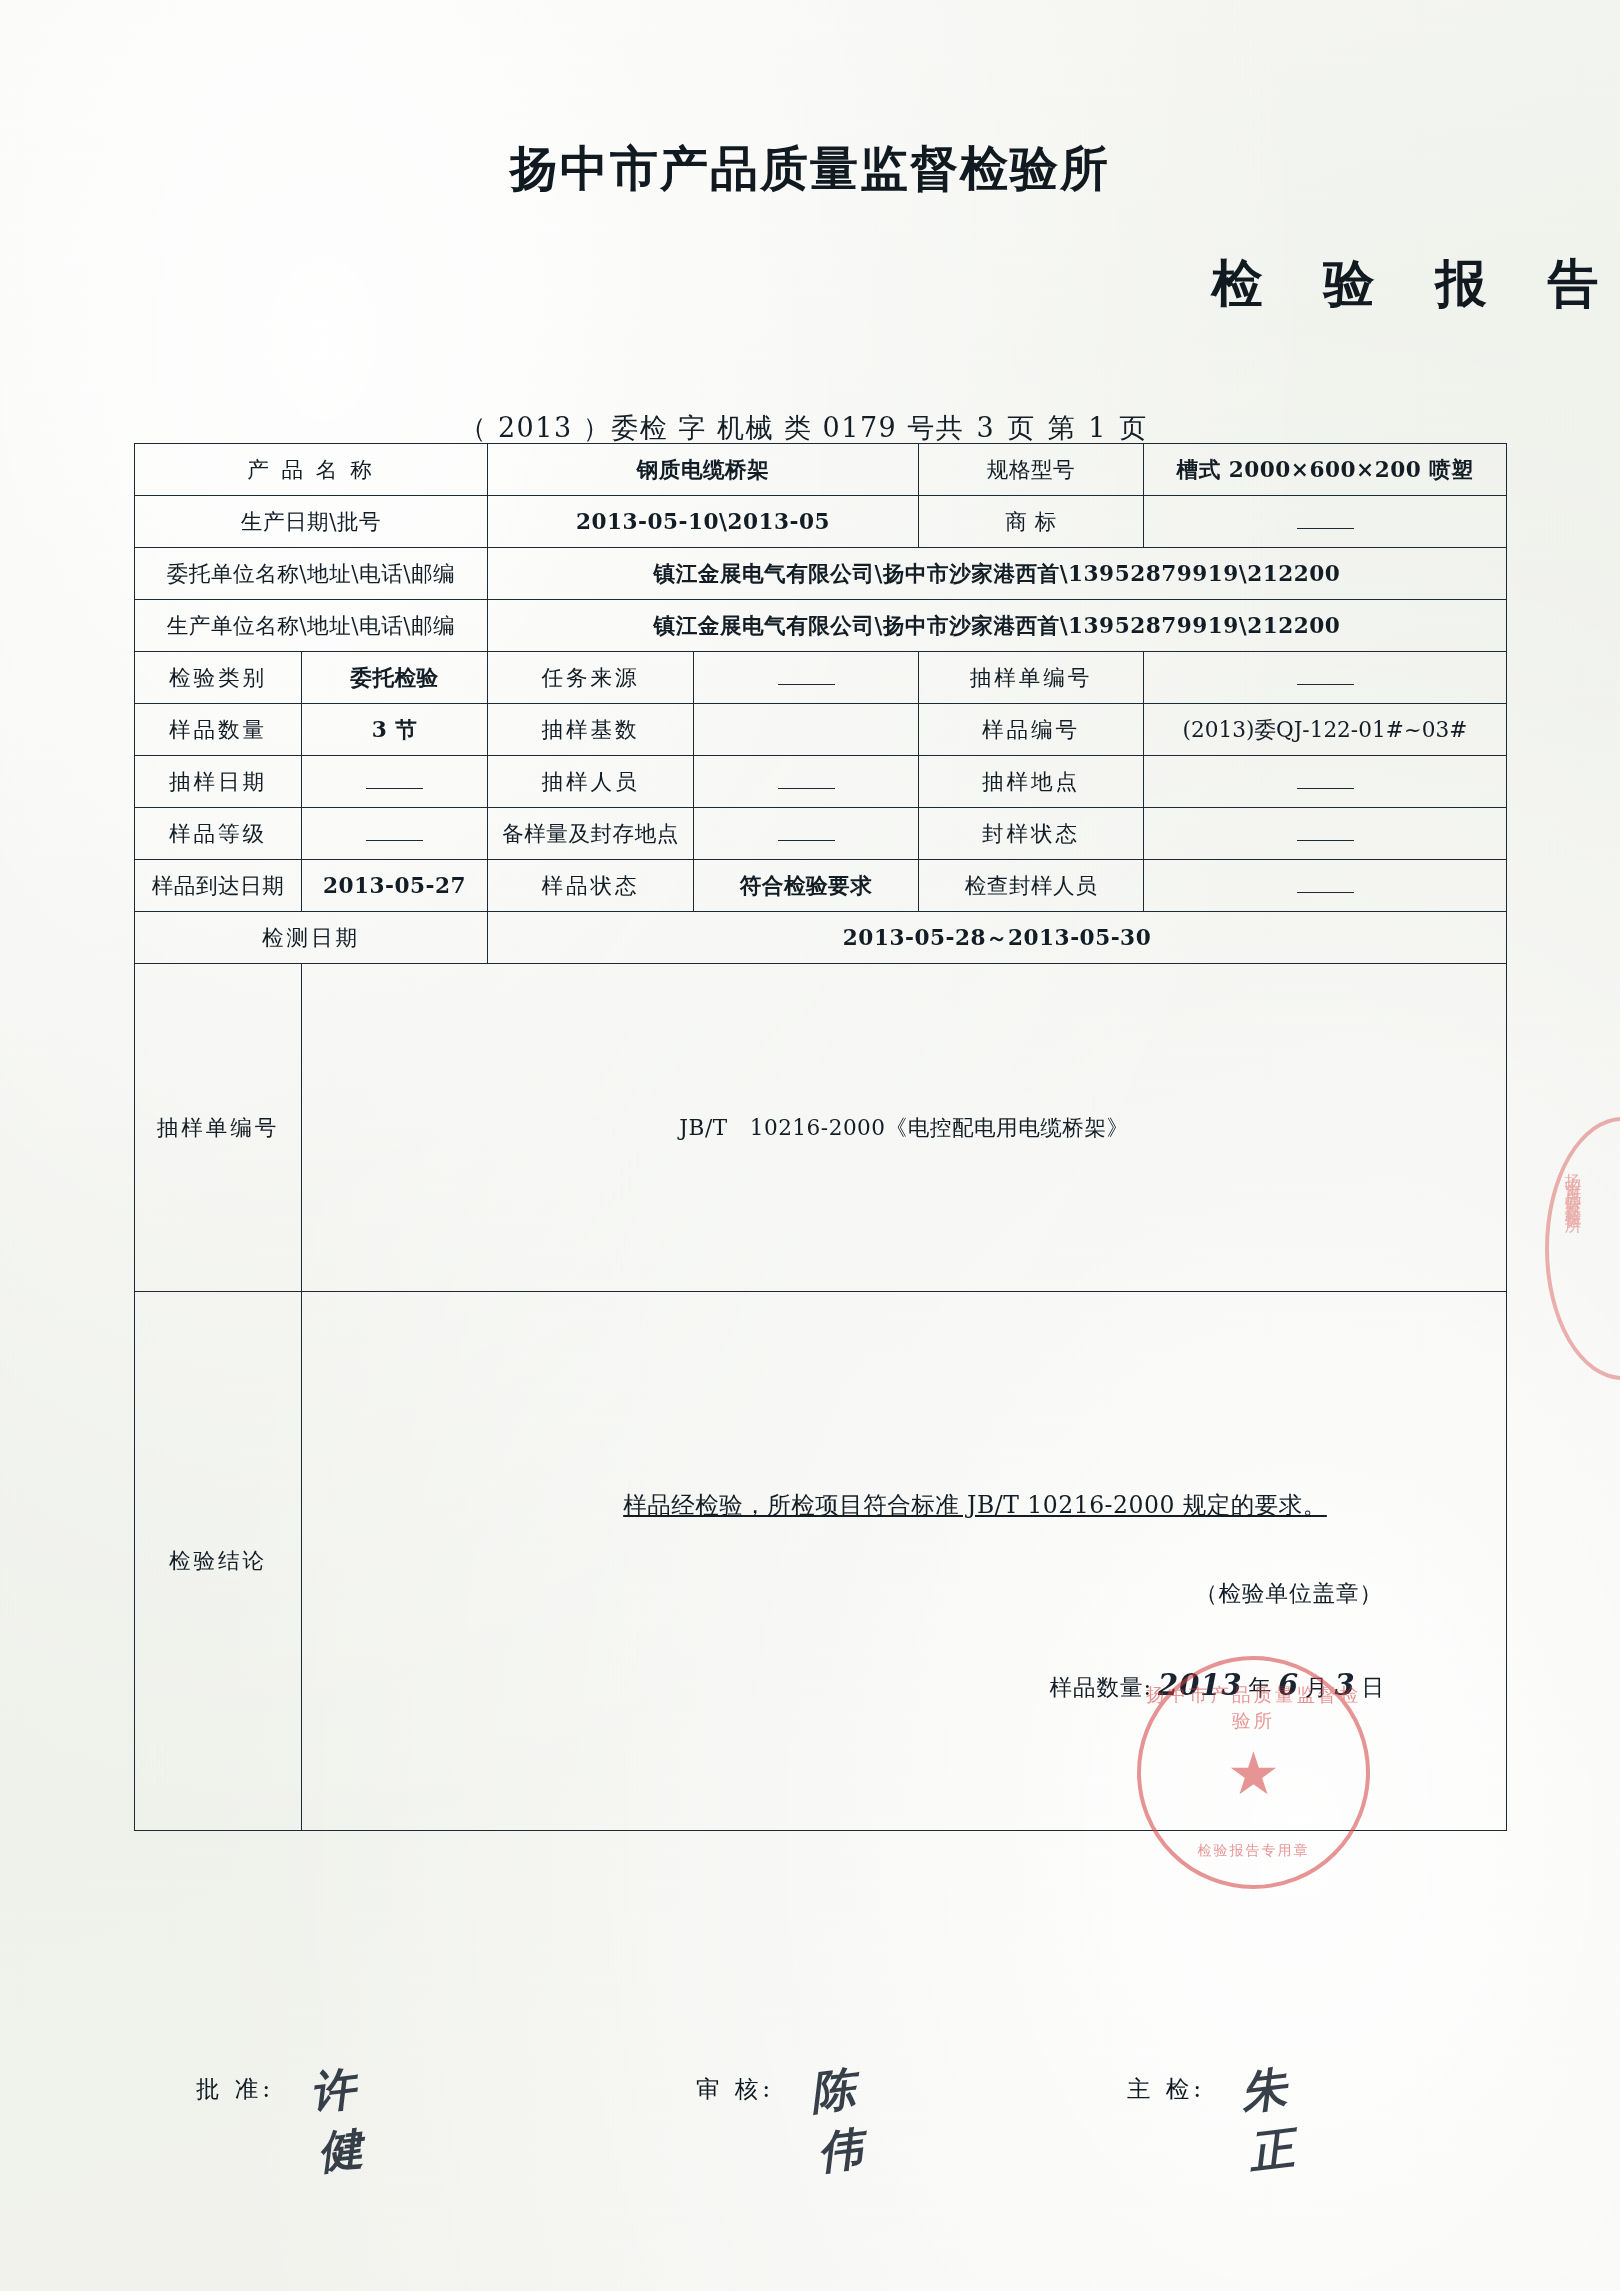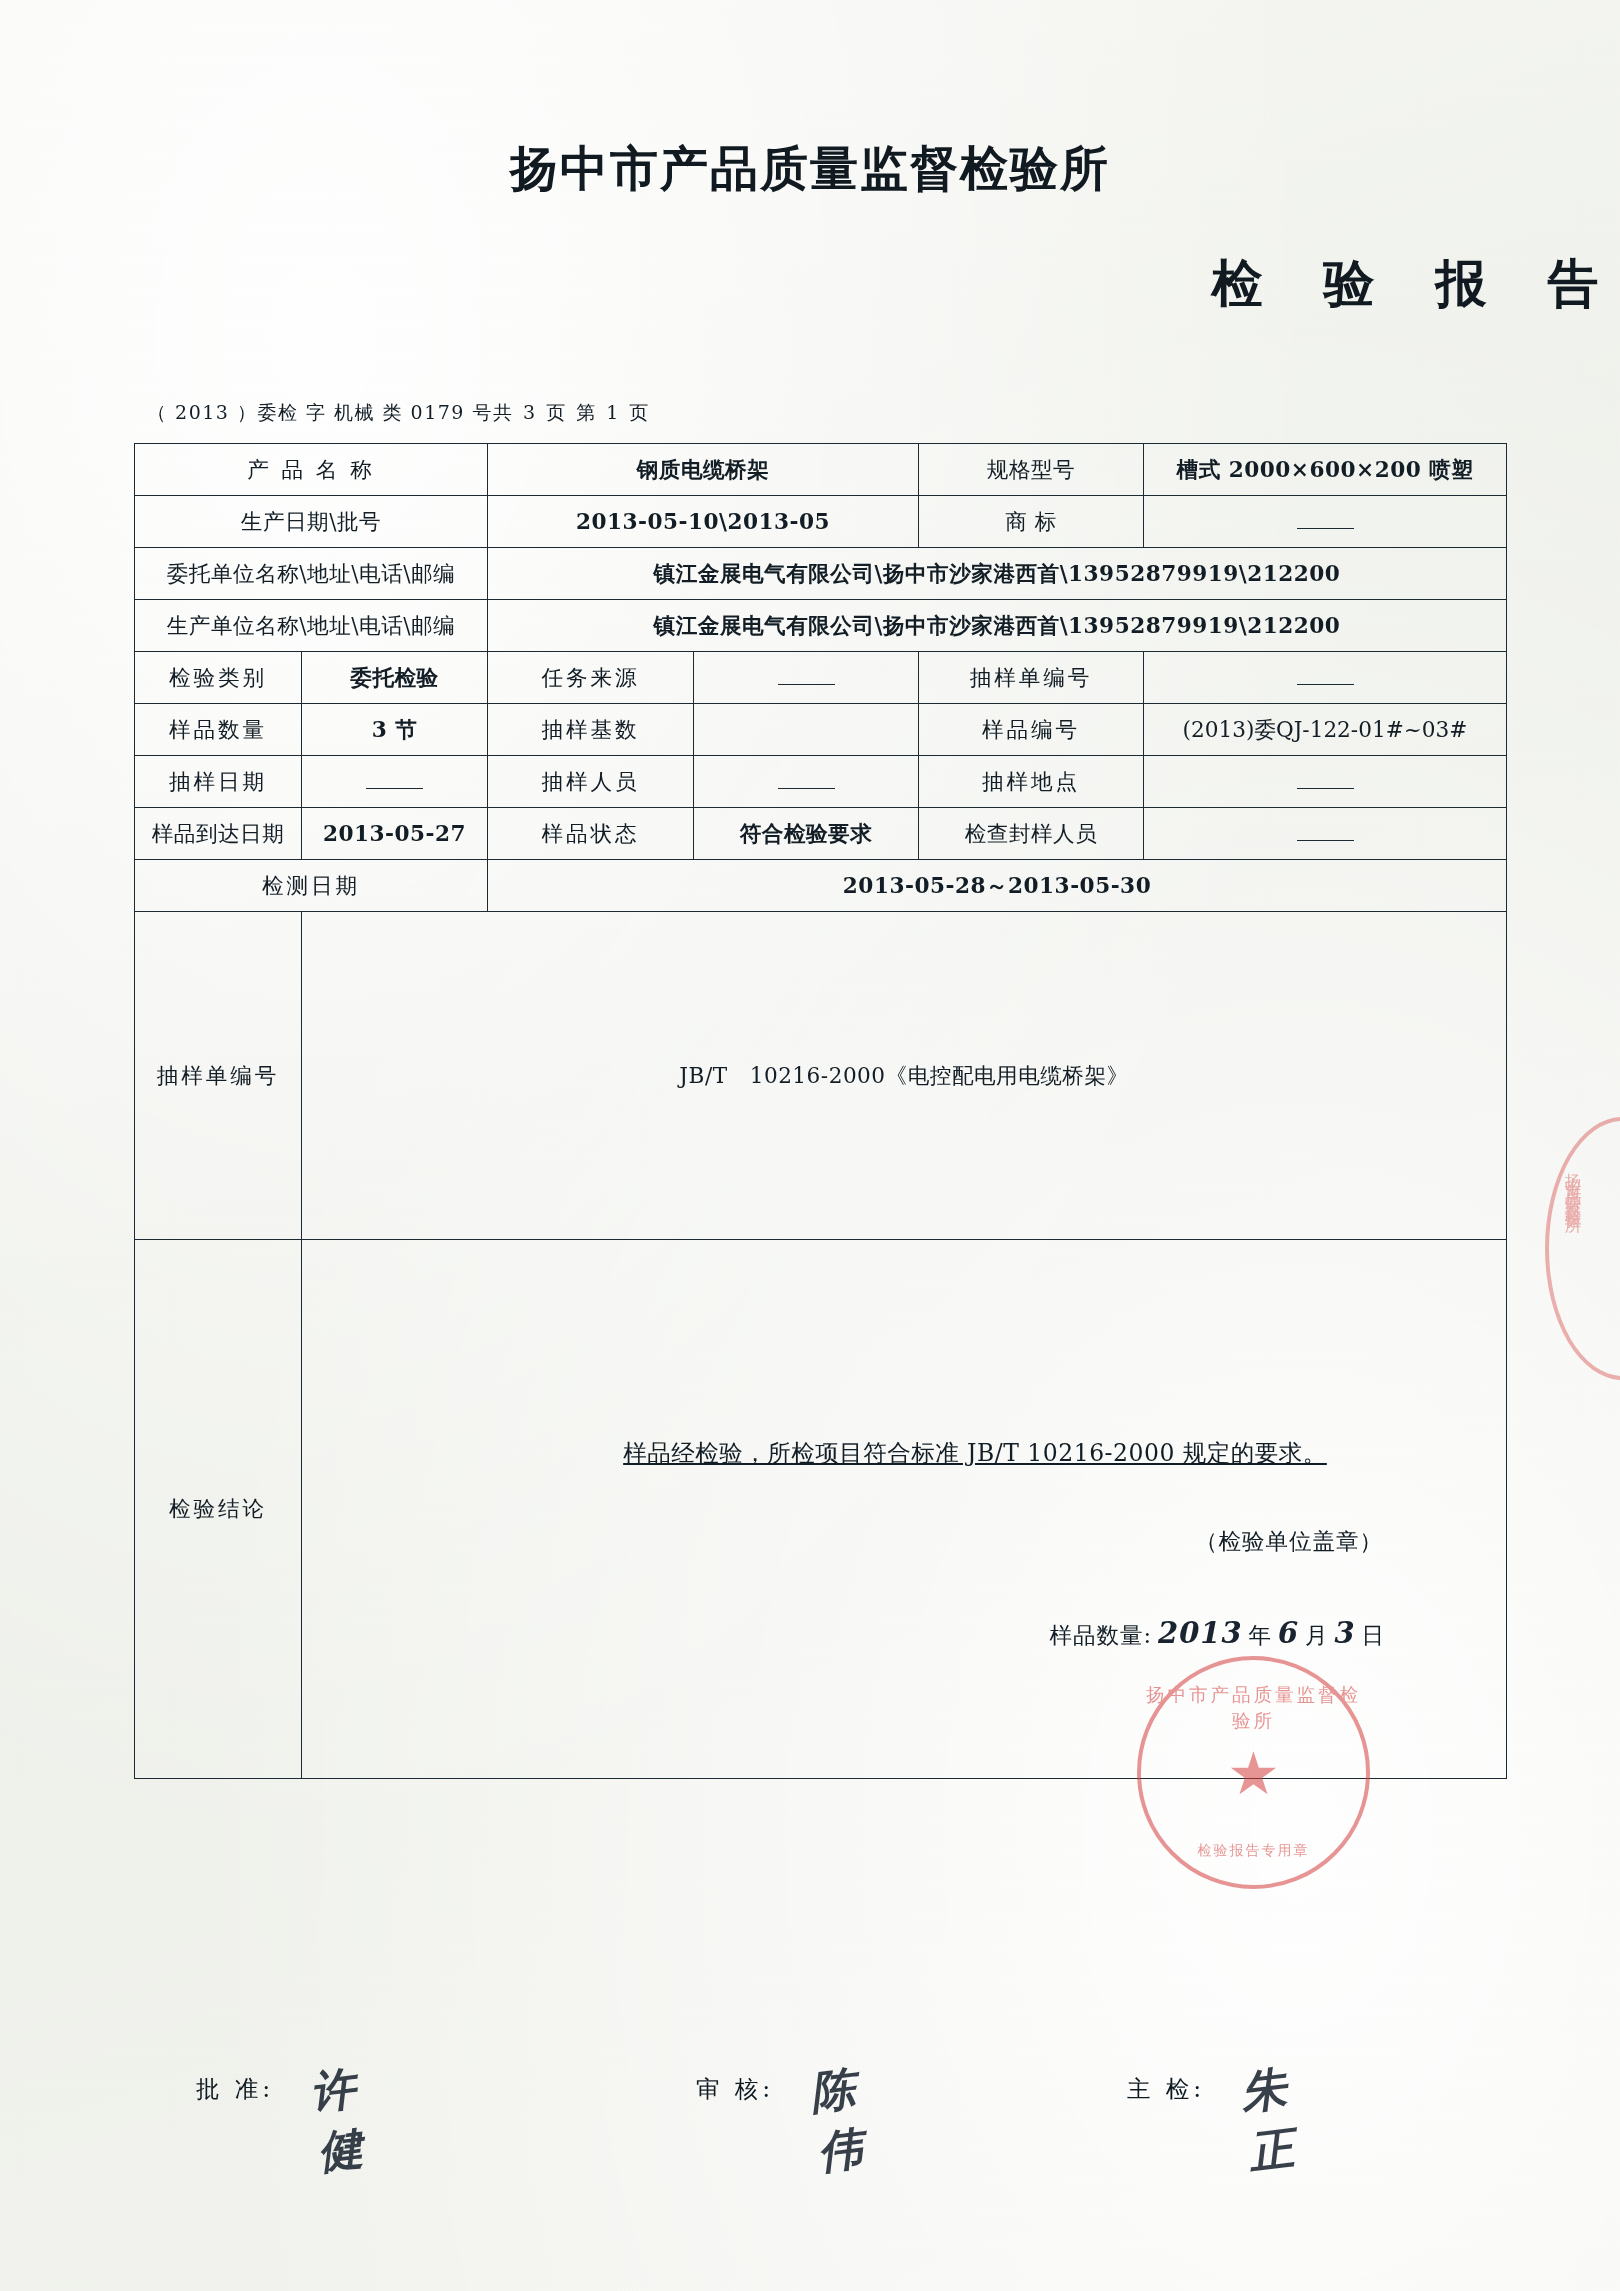--- a/index.html
+++ b/index.html
@@ -56,26 +56,26 @@
     font-family: "DejaVu Serif", "Liberation Serif", serif;
     font-weight: bold;
     font-size: 51px;
     letter-spacing: 21.6px;
     text-indent: 21.6px;
     color: #101a20;
   }
 
   .meta-row {
     position: absolute;
-    top: 400px;
+    top: 410px;
     left: 147px;
     width: 1343px;
     display: flex;
-    justify-content: flex-start;
-    font-size: 19px;
+    justify-content: center;
+    font-size: 27px;
     font-family: "DejaVu Serif", "Liberation Serif", serif;
     color: #131e26;
   }
   .meta-left { letter-spacing: 1.5px; }
   .meta-right { letter-spacing: 2.5px; padding-right: 29px; }
 
   
   .tbl-wrap {
     position: absolute;
     top: 443px;
@@ -313,20 +313,28 @@
           <td class="h38"></td>
           <td class="h38 lbl">样品编号</td>
           <td class="h38 small">(2013)委QJ-122-01#~03#</td>
         </tr>
         <tr>
           <td class="h38 lbl">抽样日期</td>
           <td class="h38"><span class="dash"></span></td>
           <td class="h38 lbl">抽样人员</td>
           <td class="h38"><span class="dash"></span></td>
           <td class="h38 lbl">抽样地点</td>
+          <td class="h38"><span class="dash"></span></td>
+        </tr>
+        <tr>
+          <td class="h38 lbl">样品等级</td>
+          <td class="h38"><span class="dash"></span></td>
+          <td class="h38 lbl-tight">备样量及封存地点</td>
+          <td class="h38"><span class="dash"></span></td>
+          <td class="h38 lbl">封样状态</td>
           <td class="h38"><span class="dash"></span></td>
         </tr>
         <tr>
           <td class="h38 lbl-tight">样品到达日期</td>
           <td class="h38 val">2013-05-27</td>
           <td class="h38 lbl">样品状态</td>
           <td class="h38 val">符合检验要求</td>
           <td class="h38 lbl-tight">检查封样人员</td>
           <td class="h38"><span class="dash"></span></td>
         </tr>

